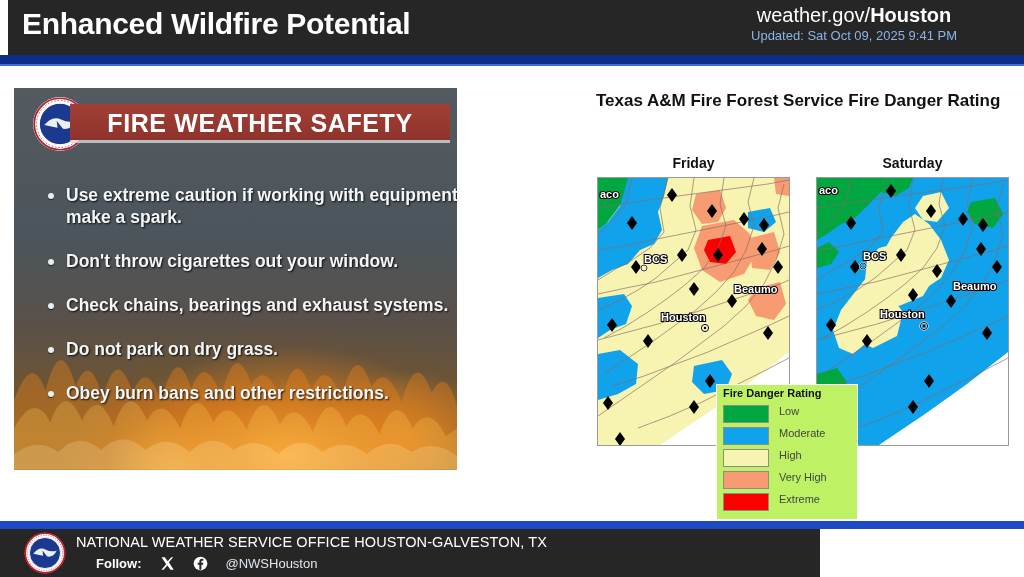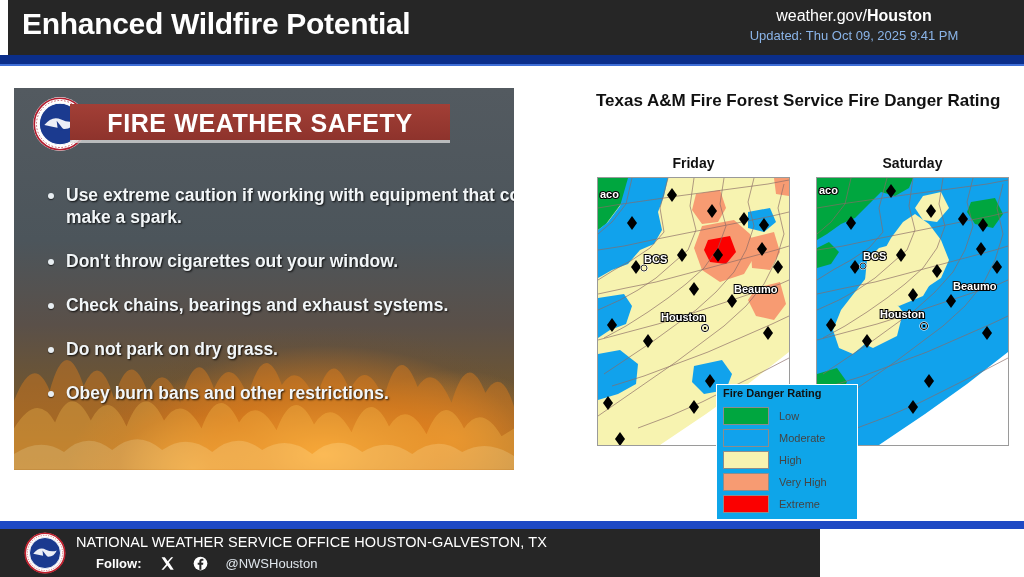--- a/index.html
+++ b/index.html
@@ -19,35 +19,35 @@
   }
   .header-title{
     position:absolute;left:14px;top:7px;
     font-size:30px;font-weight:bold;color:#ffffff;
     letter-spacing:-0.3px;white-space:nowrap;
   }
   .header-right{
     position:absolute;right:28px;top:6px;text-align:center;width:300px;
   }
   .site-line{
-    font-size:16px;color:#ffffff;white-space:nowrap;line-height:19px;
+    font-size:20px;color:#ffffff;white-space:nowrap;line-height:19px;
   }
   .site-line .b{font-weight:bold;}
   .updated-line{
     font-size:13px;color:#8ab4e8;white-space:nowrap;line-height:17px;margin-top:2px;
   }
   .header-rule{
     position:absolute;left:0;top:55px;width:1024px;height:9px;
     background:#0b2e8a;
     border-bottom:2px solid #3f6fd8;
   }
 
   
   .safety-panel{
-    position:absolute;left:14px;top:88px;width:500px;height:382px;
+    position:absolute;left:14px;top:88px;width:443px;height:382px;
     background:#7f1d1d;
     overflow:hidden;
   }
   .safety-bg{
     position:absolute;left:0;top:0;width:100%;height:100%;
     background:
       radial-gradient(ellipse 60% 42% at 62% 96%, rgba(255,174,60,.95) 0%, rgba(235,130,26,.55) 38%, rgba(120,80,40,.12) 68%, rgba(0,0,0,0) 80%),
       radial-gradient(ellipse 34% 32% at 36% 100%, rgba(255,200,90,.75) 0%, rgba(210,110,25,.35) 45%, rgba(0,0,0,0) 75%),
       radial-gradient(ellipse 30% 26% at 88% 92%, rgba(255,160,50,.6) 0%, rgba(0,0,0,0) 70%),
       linear-gradient(180deg,#535a60 0%,#4c555b 40%,#5a5049 62%,#6d5533 78%,#8a5c24 100%);
@@ -104,28 +104,28 @@
 
   .city-label{
     font-size:11px;font-weight:bold;fill:#ffffff;
     stroke:#000;stroke-width:2.2px;paint-order:stroke fill;
     font-family:"Liberation Sans", sans-serif;
   }
 
   
   .legend{
     position:absolute;left:716px;top:384px;width:140px;height:134px;
-    background:#0ea5e9;border:1px solid #ffffff;
+    background:#bef264;border:1px solid #ffffff;
   }
   .legend-title{
     position:absolute;left:6px;top:2px;font-size:11px;font-weight:bold;color:#111;
     white-space:nowrap;
   }
   .legend-rows{position:absolute;left:6px;top:20px;}
-  .legend-row{display:flex;align-items:center;height:22px;}
+  .legend-row{display:flex;align-items:flex-start;height:22px;}
   .swatch{
     width:44px;height:16px;border:1px solid #8c8c8c;margin-right:10px;flex:0 0 auto;
   }
   .legend-label{font-size:11px;color:#444;white-space:nowrap;}
 
   
   .footer-rule{
     position:absolute;left:0;top:521px;width:1024px;height:8px;
     background:#1e49c4;
   }
@@ -147,21 +147,21 @@
 </style>
 </head>
 <body>
 
 <div class="page">
 
   <div class="header">
     <div class="header-title">Enhanced Wildfire Potential</div>
     <div class="header-right">
       <div class="site-line"><span>weather.gov/</span><span class="b">Houston</span></div>
-      <div class="updated-line">Updated: Thu Oct 09, 2025 9:41 PM</div>
+      <div class="updated-line">Updated: Sat Oct 09, 2025 9:41 PM</div>
     </div>
   </div>
   <div class="header-rule"></div>
 
   <div class="safety-panel">
     <div class="safety-bg"></div>
     <svg class="flames" viewBox="0 0 560 240" preserveAspectRatio="none">
       <g opacity="0.75">
         <path d="M0 240 L0 170 Q22 120 40 160 Q58 100 78 155 Q96 118 112 168 Q130 112 150 162 Q168 126 186 172 Q205 108 224 158 Q242 120 262 166 Q280 104 300 154 Q318 128 338 170 Q356 110 376 160 Q394 124 414 168 Q432 106 452 156 Q470 130 490 172 Q508 116 528 162 Q546 134 560 176 L560 240 Z" fill="#e8821a" opacity="0.62"></path>
         <path d="M0 240 L0 198 Q26 160 46 192 Q64 150 86 190 Q106 156 126 196 Q146 148 168 190 Q188 162 210 198 Q230 150 252 192 Q272 164 294 200 Q314 152 336 194 Q356 166 378 202 Q398 154 420 196 Q440 168 462 204 Q482 158 504 198 Q524 172 546 206 L560 198 L560 240 Z" fill="#ffb845" opacity="0.6"></path>

